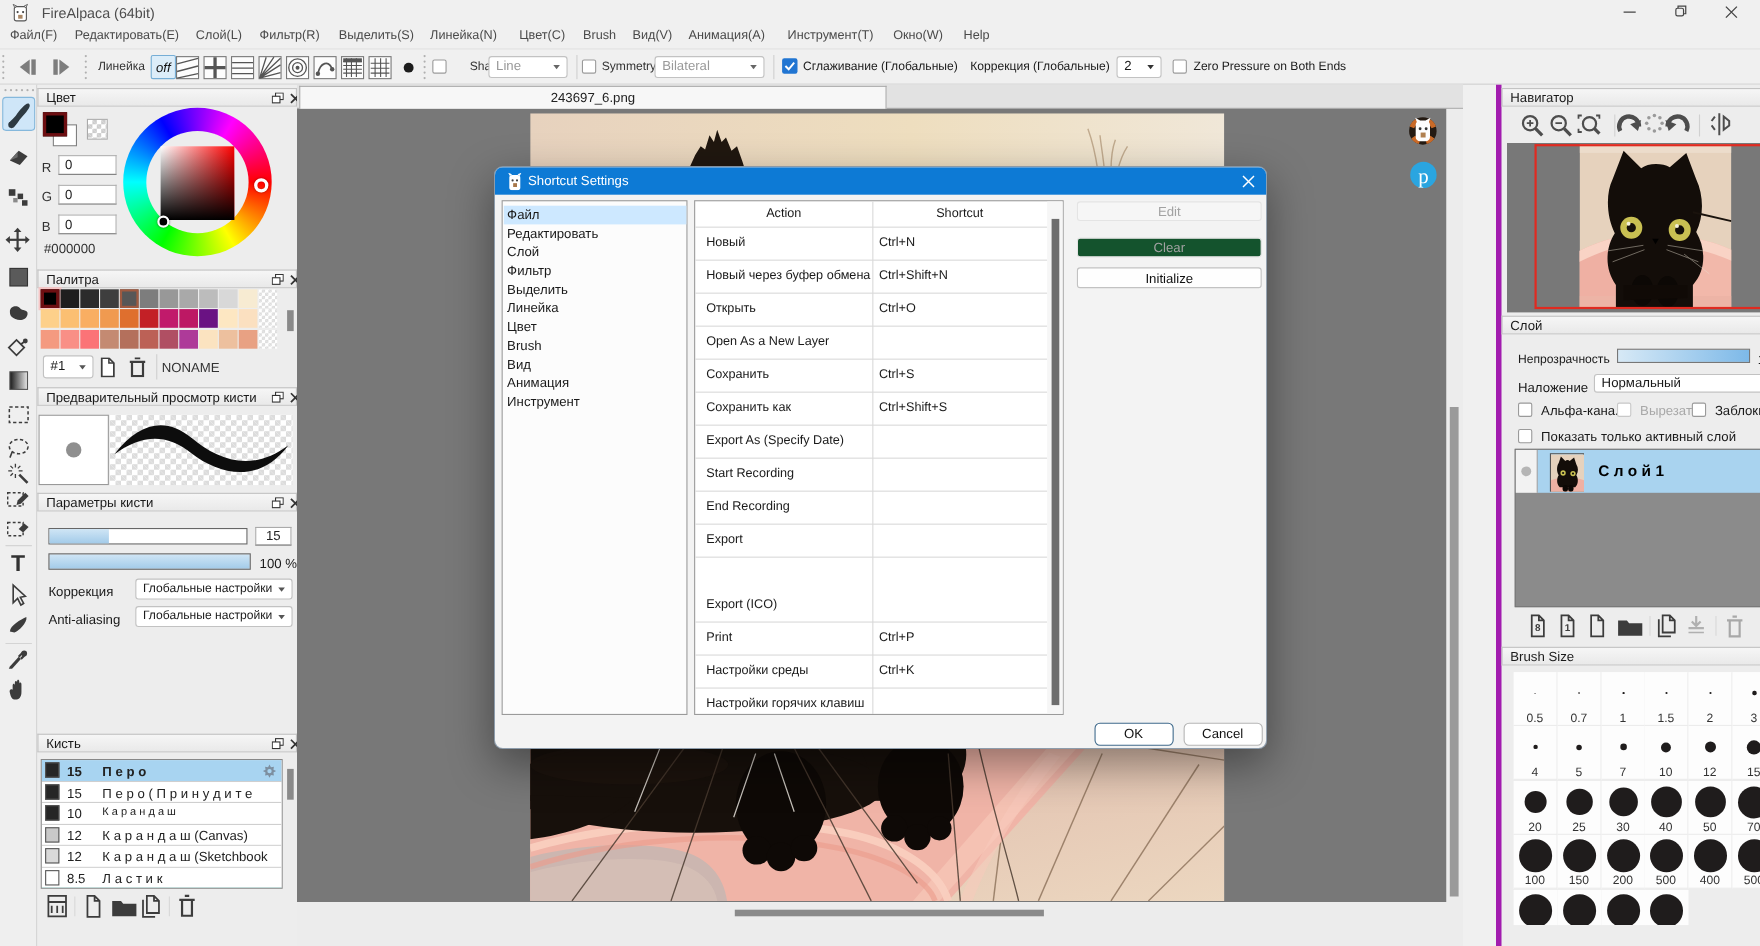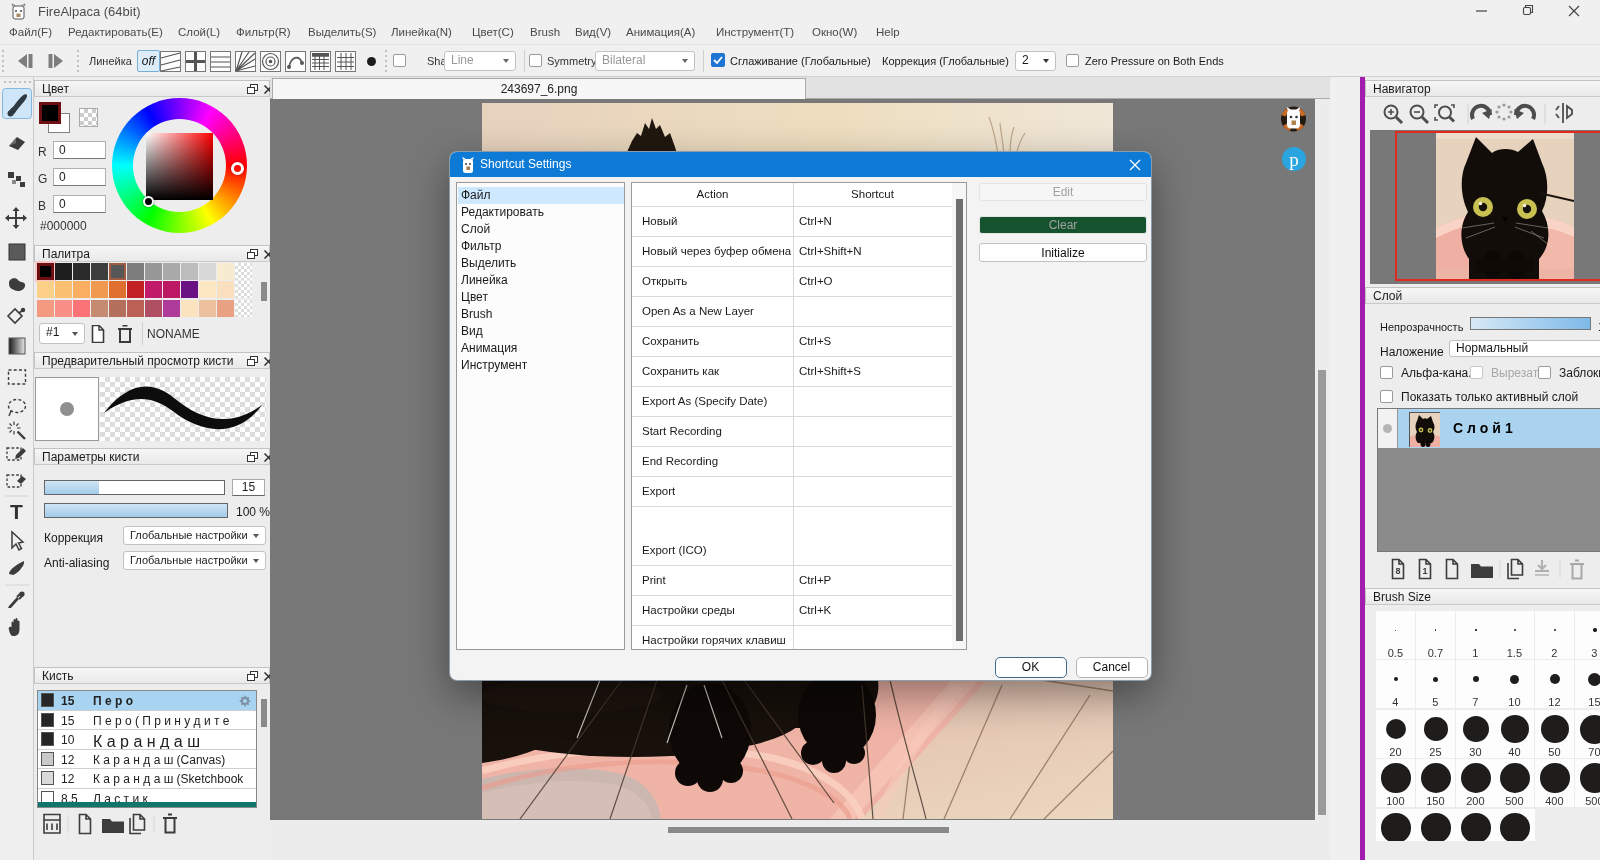--- a/index.html
+++ b/index.html
@@ -382,33 +382,33 @@
           </svg>
         </div>
     <div class="abs" style="left:0;top:19.5px;width:218px;height:19.5px;background:#fff;border-bottom:1px solid #cfcfcf;overflow:hidden">
           <div class="abs" style="left:3px;top:2px;width:13px;height:14px;background:#262626;border:1px solid #555"></div>
           <div class="abs" style="left:23px;top:3px;font-size:12px;white-space:nowrap">15</div>
           <div class="abs" style="left:55px;top:3px;font-size:12px;white-space:nowrap">П е р о ( П р и н у д и т е</div>
         </div>
     <div class="abs" style="left:0;top:39.0px;width:218px;height:19.5px;background:#fff;border-bottom:1px solid #cfcfcf;overflow:hidden">
           <div class="abs" style="left:3px;top:2px;width:13px;height:14px;background:#262626;border:1px solid #555"></div>
           <div class="abs" style="left:23px;top:3px;font-size:12px;white-space:nowrap">10</div>
-          <div class="abs" style="left:55px;top:3px;font-size:16px;white-space:nowrap">К а р а н д а ш</div>
+          <div class="abs" style="left:55px;top:3px;font-size:10px;white-space:nowrap">К а р а н д а ш</div>
         </div>
     <div class="abs" style="left:0;top:58.5px;width:218px;height:19.5px;background:#fff;border-bottom:1px solid #cfcfcf;overflow:hidden">
           <div class="abs" style="left:3px;top:2px;width:13px;height:14px;background:#c9c9c9;border:1px solid #555"></div>
           <div class="abs" style="left:23px;top:3px;font-size:12px;white-space:nowrap">12</div>
           <div class="abs" style="left:55px;top:3px;font-size:12px;white-space:nowrap">К а р а н д а ш (Canvas)</div>
         </div>
     <div class="abs" style="left:0;top:78.0px;width:218px;height:19.5px;background:#fff;border-bottom:1px solid #cfcfcf;overflow:hidden">
           <div class="abs" style="left:3px;top:2px;width:13px;height:14px;background:#d9d9d9;border:1px solid #555"></div>
           <div class="abs" style="left:23px;top:3px;font-size:12px;white-space:nowrap">12</div>
           <div class="abs" style="left:55px;top:3px;font-size:12px;white-space:nowrap">К а р а н д а ш (Sketchbook</div>
         </div>
-    <div class="abs" style="left:0;top:97.5px;width:218px;height:19.5px;background:#fff;border-bottom:6px solid #0f766e;overflow:hidden">
+    <div class="abs" style="left:0;top:97.5px;width:218px;height:19.5px;background:#fff;border-bottom:1px solid #0f766e;overflow:hidden">
           <div class="abs" style="left:3px;top:2px;width:13px;height:14px;background:#ffffff;border:1px solid #555"></div>
           <div class="abs" style="left:23px;top:3px;font-size:12px;white-space:nowrap">8.5</div>
           <div class="abs" style="left:55px;top:3px;font-size:12px;white-space:nowrap">Л а с т и к</div>
         </div>
   </div>
   <div class="abs" style="left:227px;top:622px;width:6px;height:28px;background:#8a8a8a"></div>
   <div class="abs" id="brushicons" style="left:0;top:735px;width:236px;height:24px">
         <svg width="236" height="24" viewBox="0 0 236 24">
     <g fill="none" stroke="#3c3c3c" stroke-width="1.8">
       <path d="M10 2.5 L26 2.5 L26 21 L10 21 Z M10 8 L26 8 M13 11.5 L13 18 M18 11.5 L18 18 M23 11.5 L23 18" stroke-width="1.6"></path>

